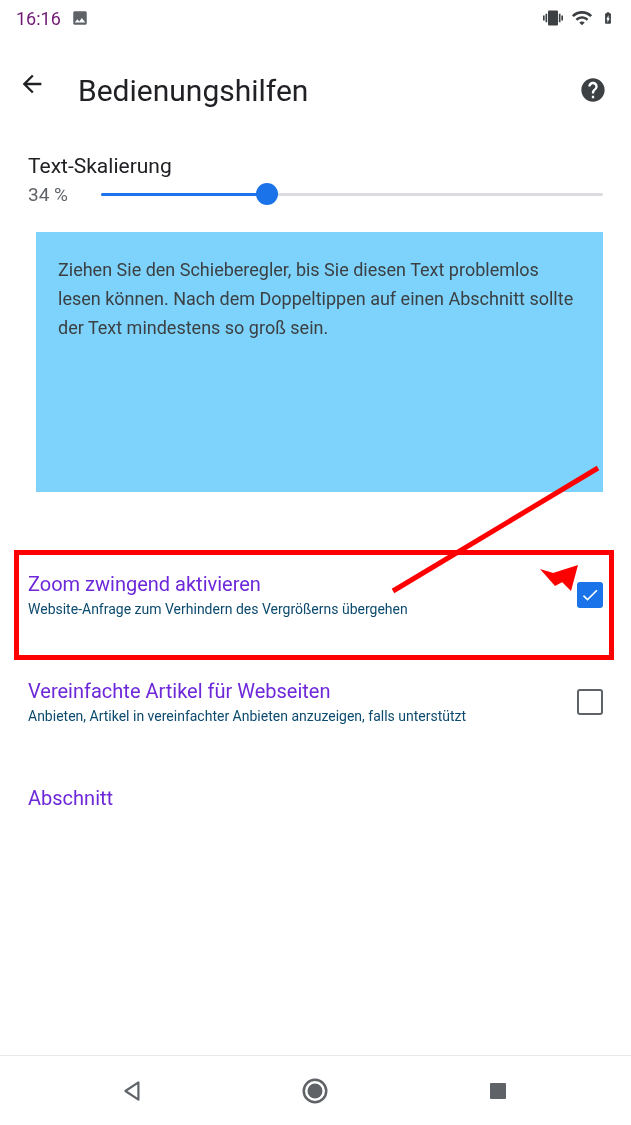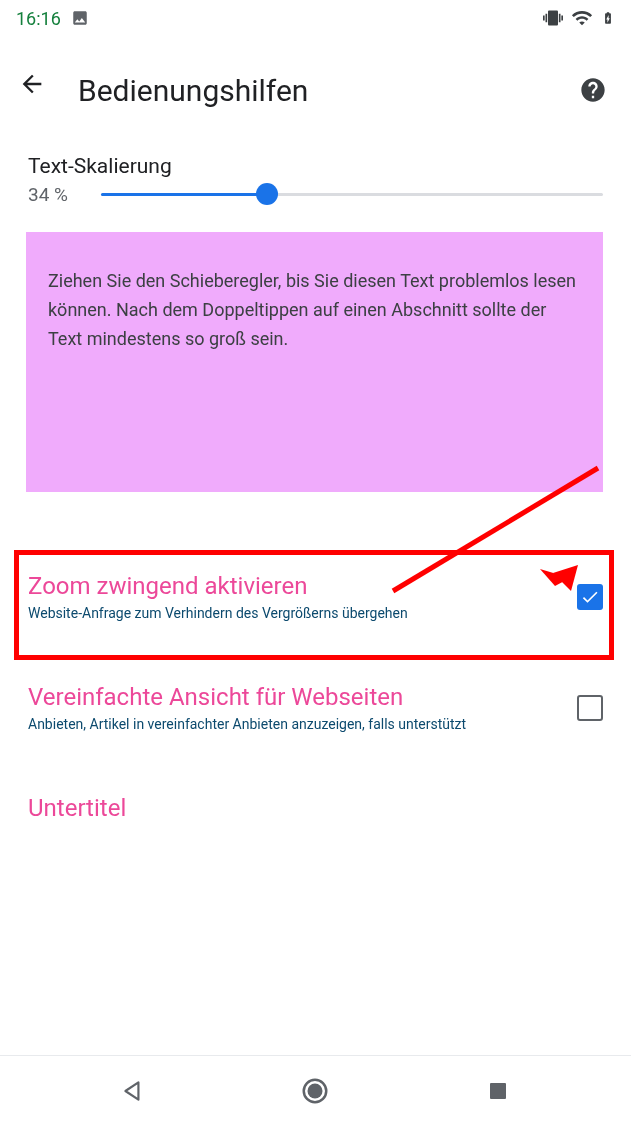--- a/index.html
+++ b/index.html
@@ -6,21 +6,21 @@
   html, body { width: 631px; height: 1125px; font-family: Roboto, "Helvetica Neue", Arial, sans-serif; background: #ffffff; color: #202124; }
   body { position: relative; overflow: hidden; }
 
   
   .status-bar {
     height: 36px;
     display: flex;
     align-items: center;
     padding: 0 16px;
     font-size: 18px;
-    color: #15803d;
+    color: #701a75;
   }
   .status-left { display: flex; align-items: center; gap: 10px; }
   .status-right { margin-left: auto; display: flex; align-items: center; gap: 8px; }
   .status-icon svg { display: block; }
 
   
   .app-bar {
     display: flex;
     align-items: flex-end;
     padding: 24px 20px 24px 8px;
@@ -75,37 +75,37 @@
   .slider-thumb {
     position: absolute;
     left: 33%;
     transform: translateX(-50%);
     width: 22px; height: 22px;
     background: #1a73e8;
     border-radius: 50%;
   }
 
   .info-box {
-    margin: 10px 28px 0 26px;
-    background: #f0abfc;
-    padding: 35px 22px 28px 22px;
+    margin: 10px 28px 0 36px;
+    background: #7dd3fc;
+    padding: 24px 22px 28px 22px;
     min-height: 260px;
     font-size: 18px;
     line-height: 1.6;
     color: #3c4043;
   }
 
   .setting-item {
     padding: 20px 28px;
     display: flex;
     align-items: center;
     gap: 16px;
   }
   .setting-text { flex: 1; }
-  .setting-title { font-size: 24px; color: #ec4899; margin-bottom: 4px; }
+  .setting-title { font-size: 20px; color: #6d28d9; margin-bottom: 4px; }
   .setting-desc { font-size: 14px; color: #0c4a6e; line-height: 1.35; }
 
   .checkbox {
     width: 26px; height: 26px;
     display: flex; align-items: center; justify-content: center;
     flex-shrink: 0;
   }
   .checkbox-checked {
     width: 26px; height: 26px;
     background: #1a73e8;
@@ -223,33 +223,33 @@
             <path d="M9 16.17L4.83 12l-1.42 1.41L9 19 21 7l-1.41-1.41z"></path>
           </svg>
       </div>
     </div>
   </div>
 
   <div style="height:20px"></div>
 
   <div class="setting-item">
     <div class="setting-text">
-      <div class="setting-title">Vereinfachte Ansicht für Webseiten</div>
+      <div class="setting-title">Vereinfachte Artikel für Webseiten</div>
       <div class="setting-desc">Anbieten, Artikel in vereinfachter Anbieten anzuzeigen, falls unterstützt</div>
     </div>
     <div class="checkbox">
       <div class="checkbox-unchecked"></div>
     </div>
   </div>
 
   <div style="height:20px"></div>
 
   <div class="setting-item">
     <div class="setting-text">
-      <div class="setting-title">Untertitel</div>
+      <div class="setting-title">Abschnitt</div>
     </div>
   </div>
 
 </div>
 
 <div class="highlight-box" style="left:14px; top:550px; width:600px; height:110px;"></div>
 
 <svg class="arrow-annotation" style="left:373px; top:463px; width:230px; height:140px;" viewBox="0 0 230 140">
   <line x1="225" y1="5" x2="20" y2="128" stroke="#ff0000" stroke-width="5"></line>
   <polygon points="195,120 180,103 210,112" fill="#ff0000" transform="translate(-13,3)"></polygon>

